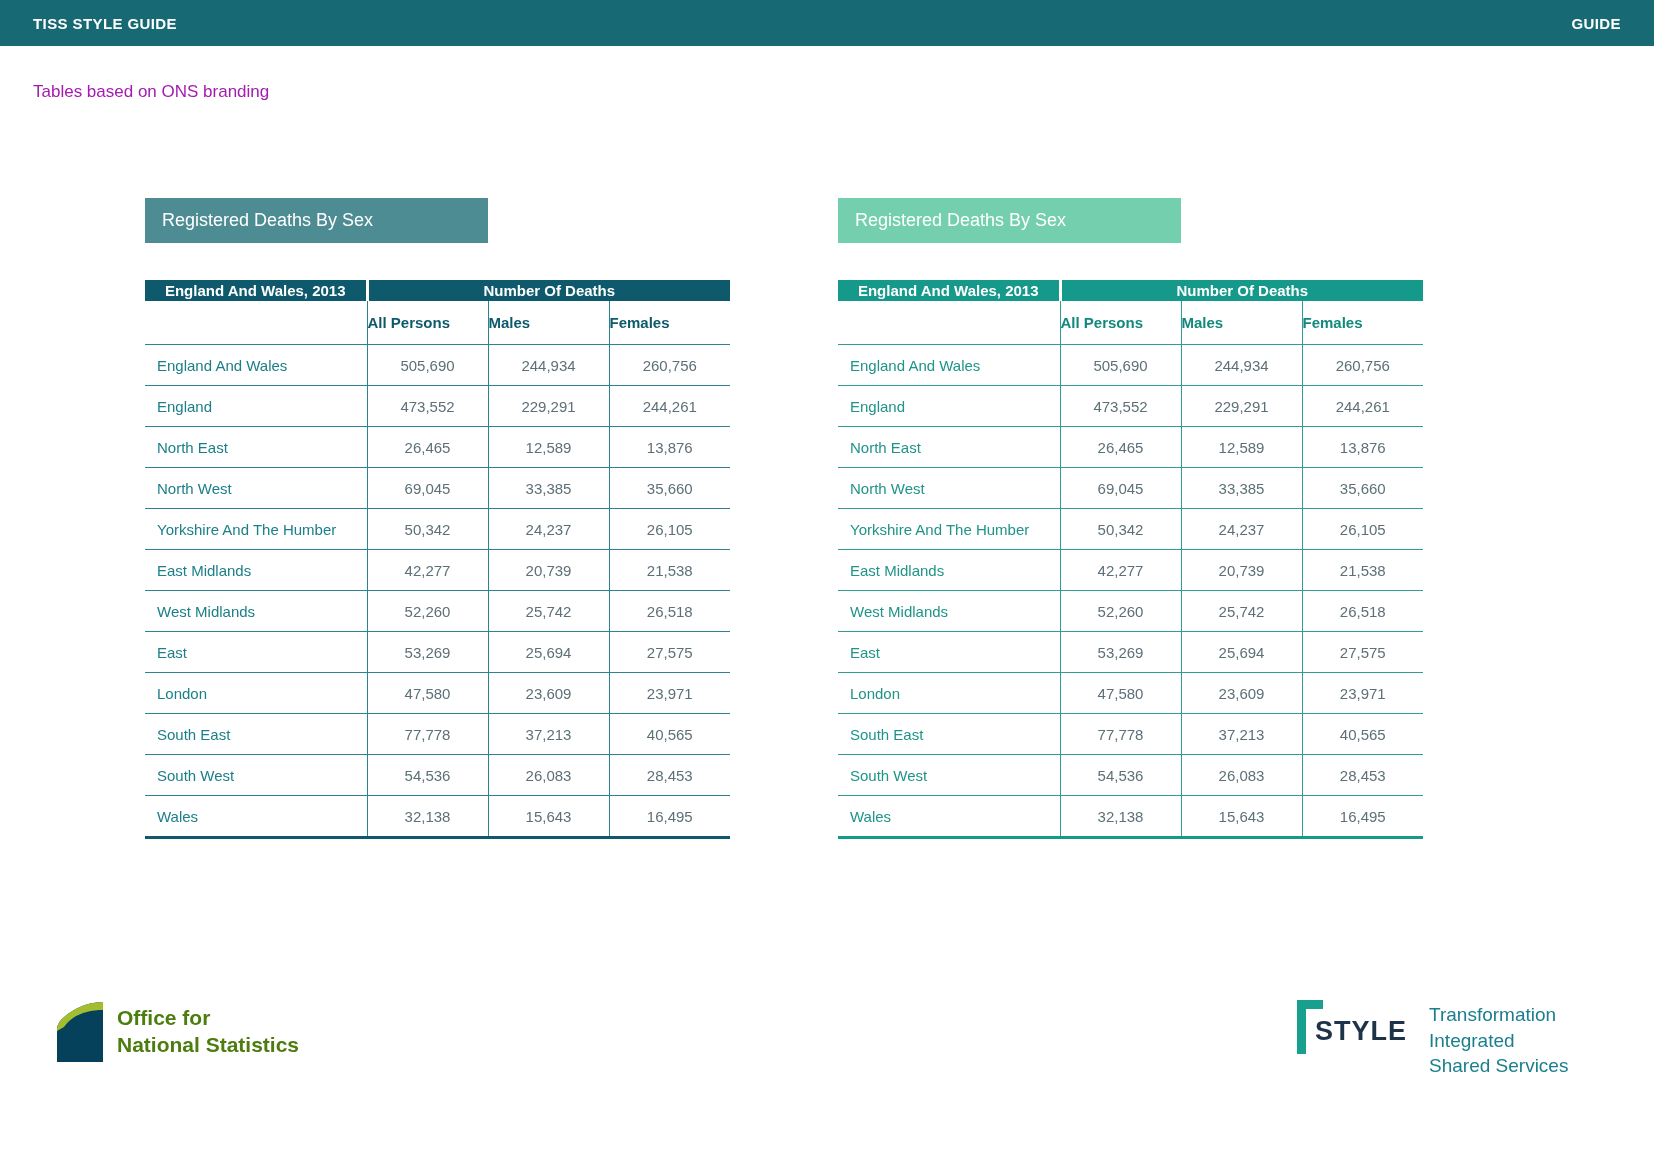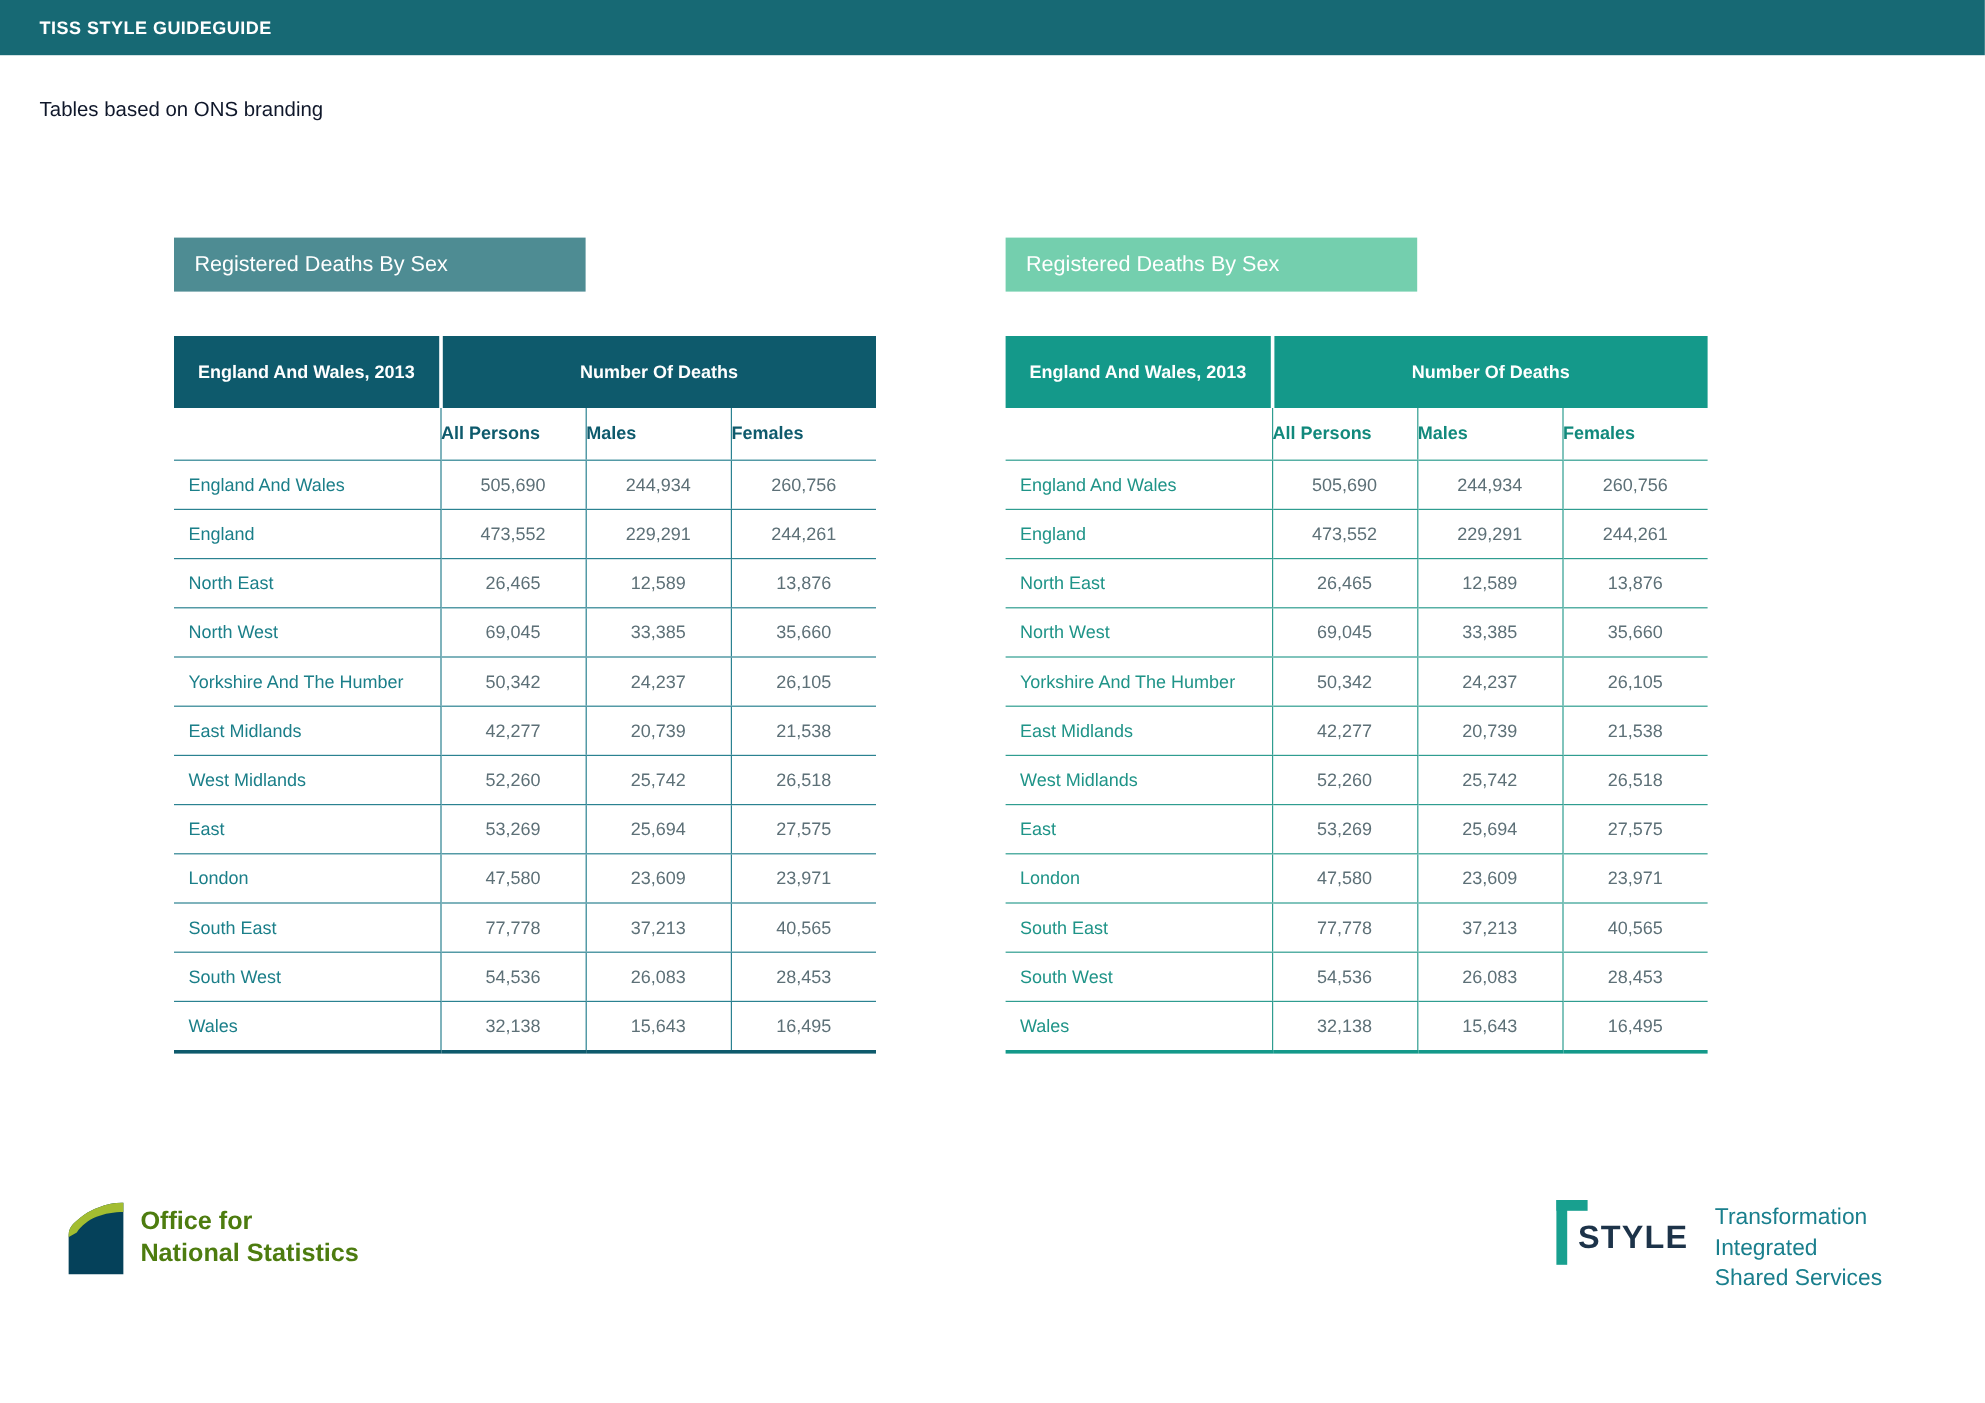--- a/index.html
+++ b/index.html
@@ -9,31 +9,31 @@
     background: #ffffff;
     font-family: "Liberation Sans", sans-serif;
     overflow: hidden;
   }
 
   
   .topbar {
     position: absolute; top: 0; left: 0;
     width: 100%; height: 46px;
     background: #176974;
-    display: flex; align-items: center; 
+    display: flex; align-items: center; justify-content: space-between;
     box-sizing: border-box; padding: 0 33px;
   }
   .topbar span {
     color: #ffffff; font-weight: 700; font-size: 15px; letter-spacing: 0.4px;
   }
 
   
   .subtitle {
     position: absolute; left: 33px; top: 82px;
-    font-size: 17px; color: #0f172a;
+    font-size: 17px; color: #a21caf;
   }
 
   
   .table-block { position: absolute; top: 198px; width: 585px; }
   .table-block.table-a {
     left: 145px;
     --title: #4e8c93; --head: #0e5a6c; --accent: #2b8291;
     --subhead: #0e5a6c; --label: #1b7f89;
   }
   .table-block.table-b {
@@ -50,21 +50,21 @@
     margin-bottom: 37px;
   }
 
   table.deaths {
     border-collapse: collapse; table-layout: fixed;
     width: 585px;
   }
   .head-row th {
     background: var(--head); color: #ffffff;
     font-size: 15px; font-weight: 700;
-    height: 38px; padding: 11px;
+    height: 21px; padding: 0;
   }
   .head-row .head-span { border-left: 3px solid #ffffff; margin-top: 28px; }
 
   .sub-row th {
     height: 43px; background: #ffffff;
     color: var(--subhead); font-size: 15px; font-weight: 700;
     text-align: left; padding: 0;
     border-bottom: 1px solid var(--accent);
   }
   .sub-row th + th { border-left: 1px solid var(--accent); }

